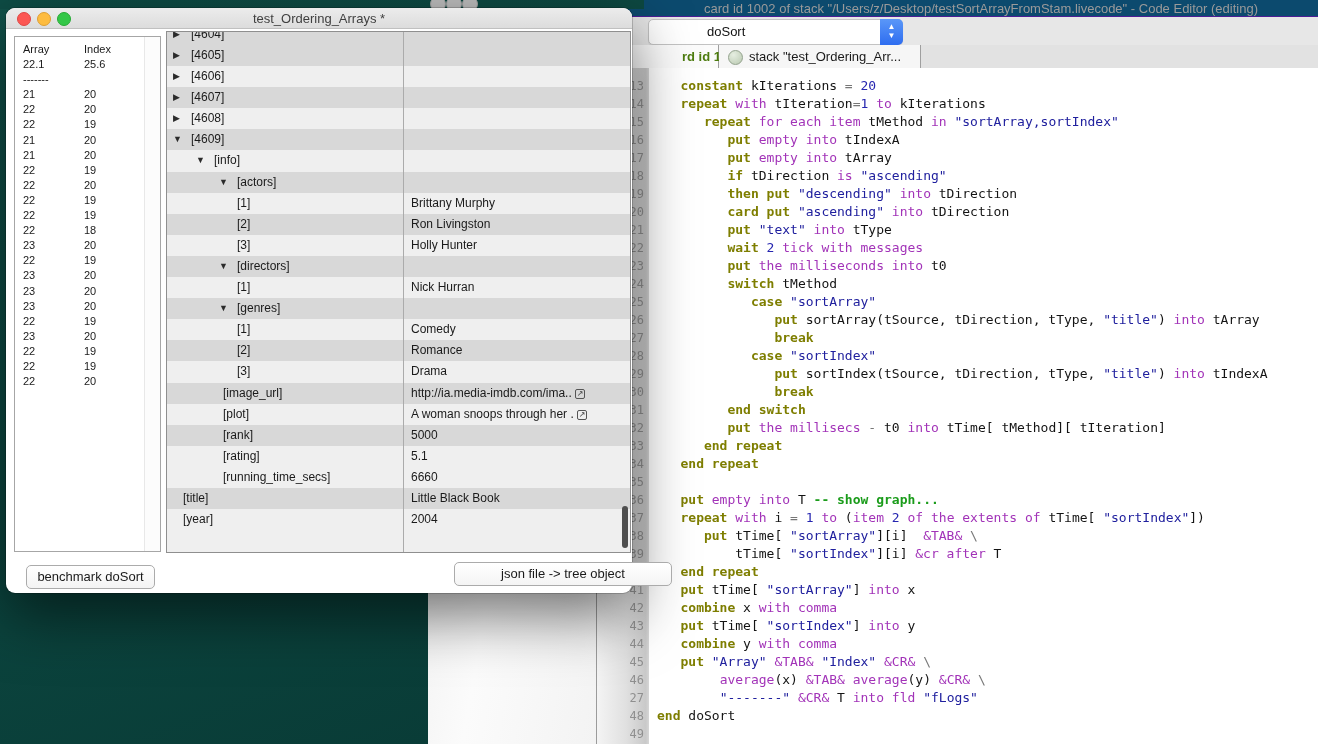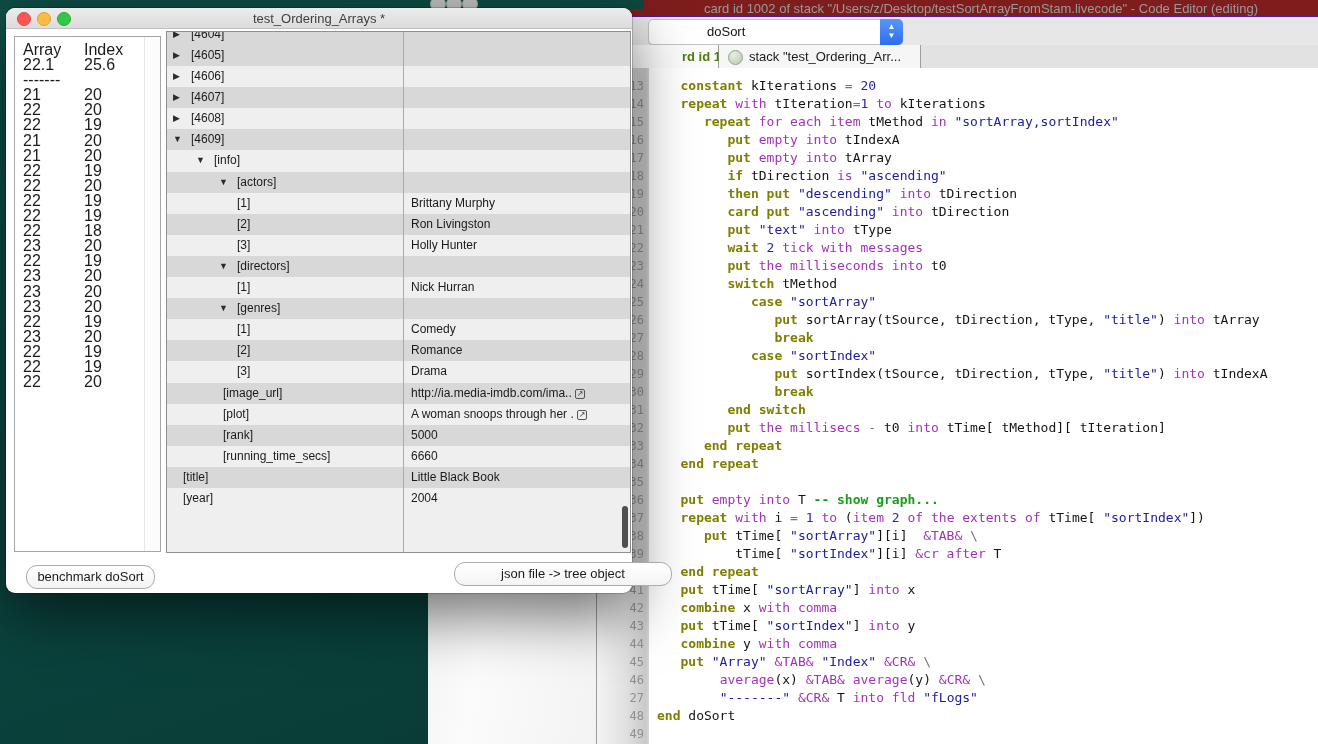--- a/index.html
+++ b/index.html
@@ -12,21 +12,21 @@
     background:linear-gradient(160deg,#11514a 0%,#0d4a43 40%,#093c37 100%);z-index:3;}
   #teal-strip{left:0;top:0;width:644px;height:9px;
     background:linear-gradient(90deg,#0e4c45,#0d4841);z-index:3;}
   .gray-dot{position:absolute;width:14px;height:14px;border-radius:50%;
     background:#bdbdbd;border:1px solid #a3a3a3;top:-4px;z-index:4;}
   #mid-panel{left:428px;top:8px;width:168px;height:736px;z-index:1;
     background:linear-gradient(100deg,#e9e9e9 0%,#fbfbfb 55%,#f3f3f3 100%);}
 
   
   #editor{left:596px;top:0;width:722px;height:744px;background:#fff;z-index:2;}
-  #ed-titlebar{left:596px;top:0;width:722px;height:16px;background:#7f1d1d;
+  #ed-titlebar{left:596px;top:0;width:722px;height:16px;background:#0c4a6e;
     border-bottom:3px solid #4c1d95;z-index:2;}
   #ed-title{position:absolute;left:48px;top:0;width:674px;height:16px;
     font-size:13px;line-height:17px;color:#9a9a9a;text-align:center;
     white-space:nowrap;overflow:hidden;}
   #ed-toolbar{left:596px;top:17px;width:722px;height:28px;background:#e7e7e7;
     border-bottom:1px solid #d2d2d2;z-index:2;}
   #ed-dropdown{left:648px;top:19px;width:253px;height:24px;background:#fff;
     border:1px solid #c3c3c3;border-radius:5px;box-shadow:0 1px 1px rgba(0,0,0,.08);
     z-index:2;}
   #ed-dropdown .dd-label{position:absolute;left:58px;top:0;font-size:13px;
@@ -77,21 +77,21 @@
     font-size:13px;line-height:21px;color:#3f3f3f;}
   .tl{position:absolute;top:4px;width:12px;height:12px;border-radius:50%;}
   #tl-red{left:11px;background:#fc5753;border:1px solid #df4744;}
   #tl-yellow{left:31px;background:#fdbc40;border:1px solid #de9f34;}
   #tl-green{left:51px;background:#33c748;border:1px solid #27aa35;}
 
   
   #fw-field{position:absolute;left:8px;top:28px;width:145px;height:514px;
     background:#fff;border:1px solid #a6a6a6;}
   #field-text{position:absolute;left:8px;top:5px;right:16px;}
-  .fline{position:relative;height:15.1px;font-size:16px;line-height:15.1px;color:#1a1a1a;}
+  .fline{position:relative;height:15.1px;font-size:11px;line-height:15.1px;color:#1a1a1a;}
   .fline .cb{position:absolute;left:61px;top:0;}
   #field-scroll{position:absolute;right:0;top:0;width:15px;height:100%;
     background:#fcfcfc;border-left:1px solid #e8e8e8;}
 
   
   #fw-tree{position:absolute;left:160px;top:23px;width:463px;height:520px;
     background:#efefef;border:1px solid #8f8f8f;overflow:hidden;}
   .trow{position:relative;height:21.1px;font-size:12px;line-height:21.1px;color:#1a1a1a;}
   .trow.d{background:#d8d8d8;}
   .trow.l{background:#efefef;}
@@ -108,21 +108,21 @@
   .tval{position:absolute;left:244px;top:0;height:21.1px;line-height:21.1px;
     white-space:nowrap;}
   .lnk{display:inline-block;border:1px solid #555;border-radius:2px;font-size:8px;
     line-height:8px;padding:0 1px;margin-left:3px;position:relative;top:-1px;color:#444;}
   #tree-divider{position:absolute;left:236px;top:0;width:1px;height:100%;
     background:#ababab;}
   #tree-thumb{position:absolute;right:2px;top:474px;width:6px;height:42px;
     background:#4f4f4f;border-radius:3px;}
 
   
-  .fw-btn{position:absolute;height:22px;border:1px solid #ababab;border-radius:11px;
+  .fw-btn{position:absolute;height:22px;border:1px solid #ababab;border-radius:5px;
     background:linear-gradient(#ffffff,#f4f4f4);font-size:13px;color:#1a1a1a;
     text-align:center;line-height:22px;font-family:"Liberation Sans",sans-serif;}
   #btn-benchmark{left:20px;top:557px;width:127px;}
   #btn-json{left:404px;top:554px;width:216px;margin-left:44px;}
 </style>
 </head>
 <body>
 
 <div id="screen">
 
@@ -391,20 +391,26 @@
             </div>
           </div>
           <div class="trow d pad-f2">
             <div class="rowin">
               <span>[rank]</span>
               <span class="tval">5000</span>
             </div>
           </div>
           <div class="trow l pad-f2">
             <div class="rowin">
+              <span>[rating]</span>
+              <span class="tval">5.1</span>
+            </div>
+          </div>
+          <div class="trow l pad-f2">
+            <div class="rowin">
               <span>[running_time_secs]</span>
               <span class="tval">6660</span>
             </div>
           </div>
           <div class="trow d pad-f1">
             <div class="rowin">
               <span>[title]</span>
               <span class="tval">Little Black Book</span>
             </div>
           </div>

